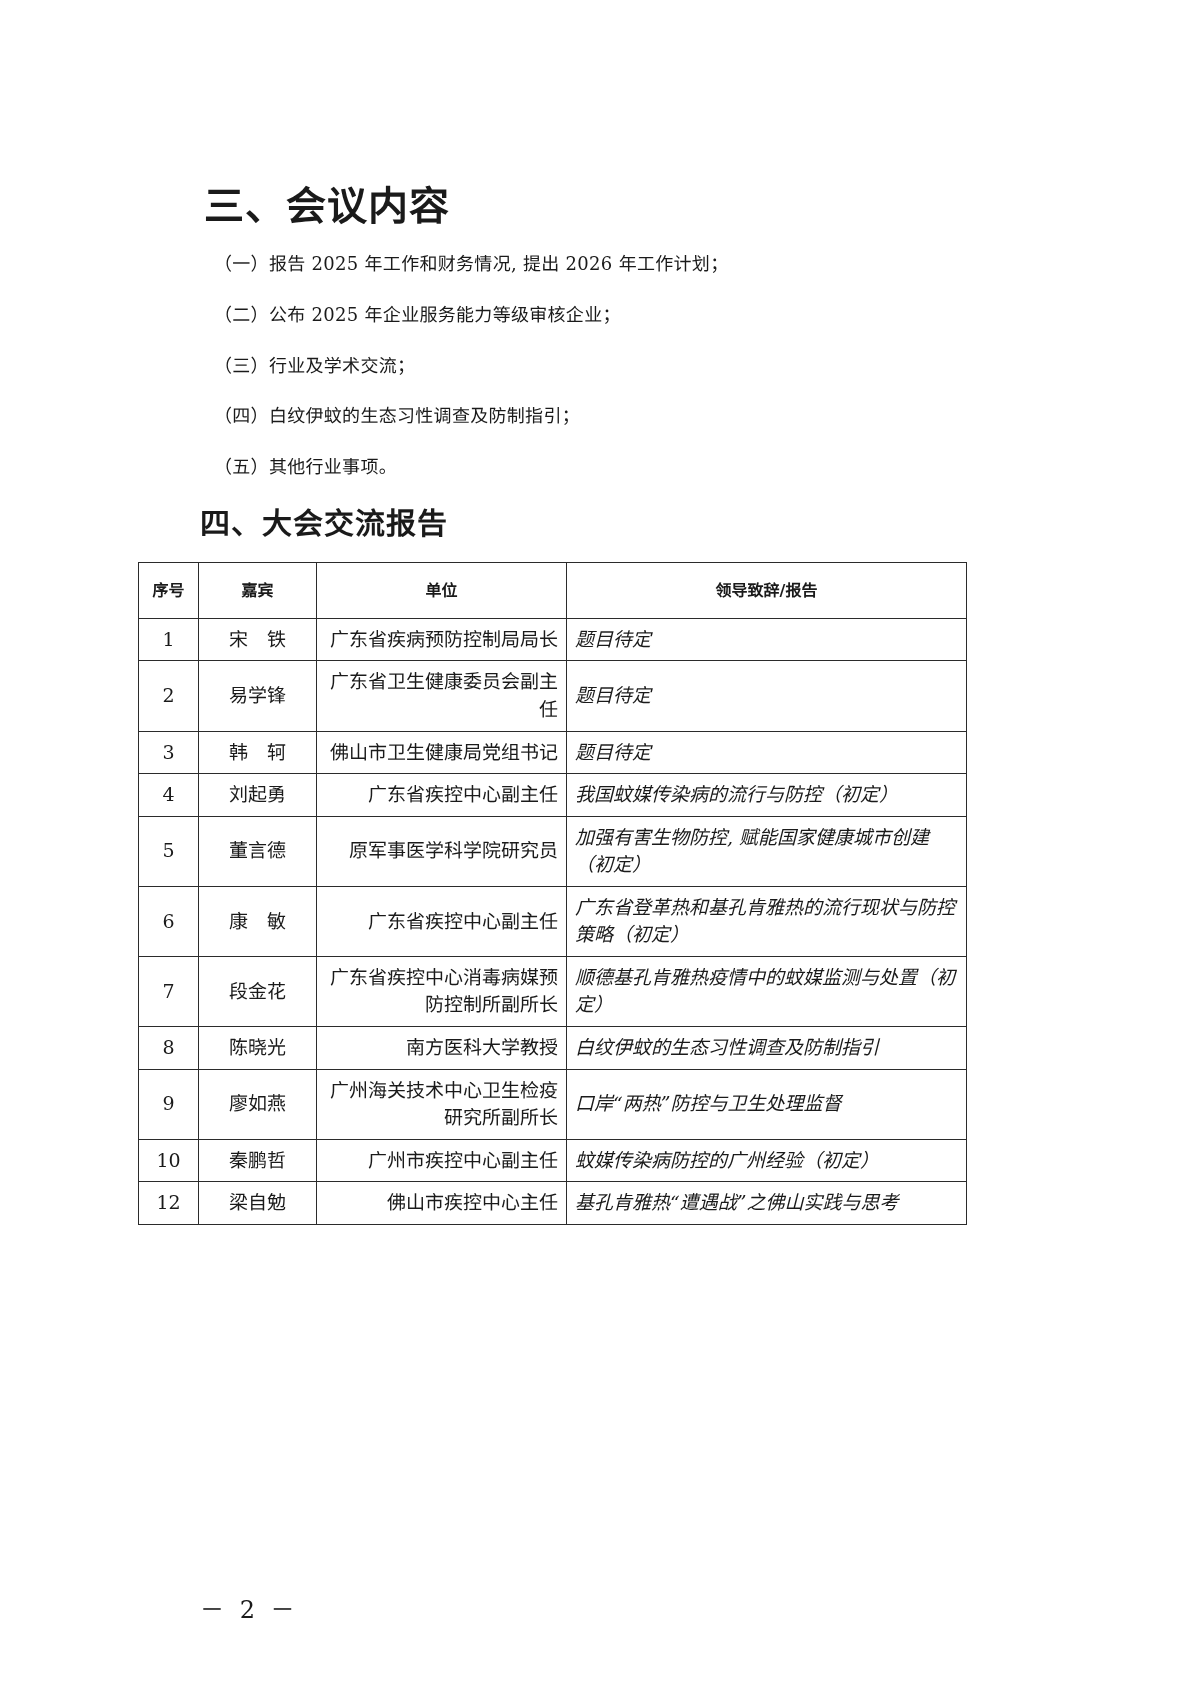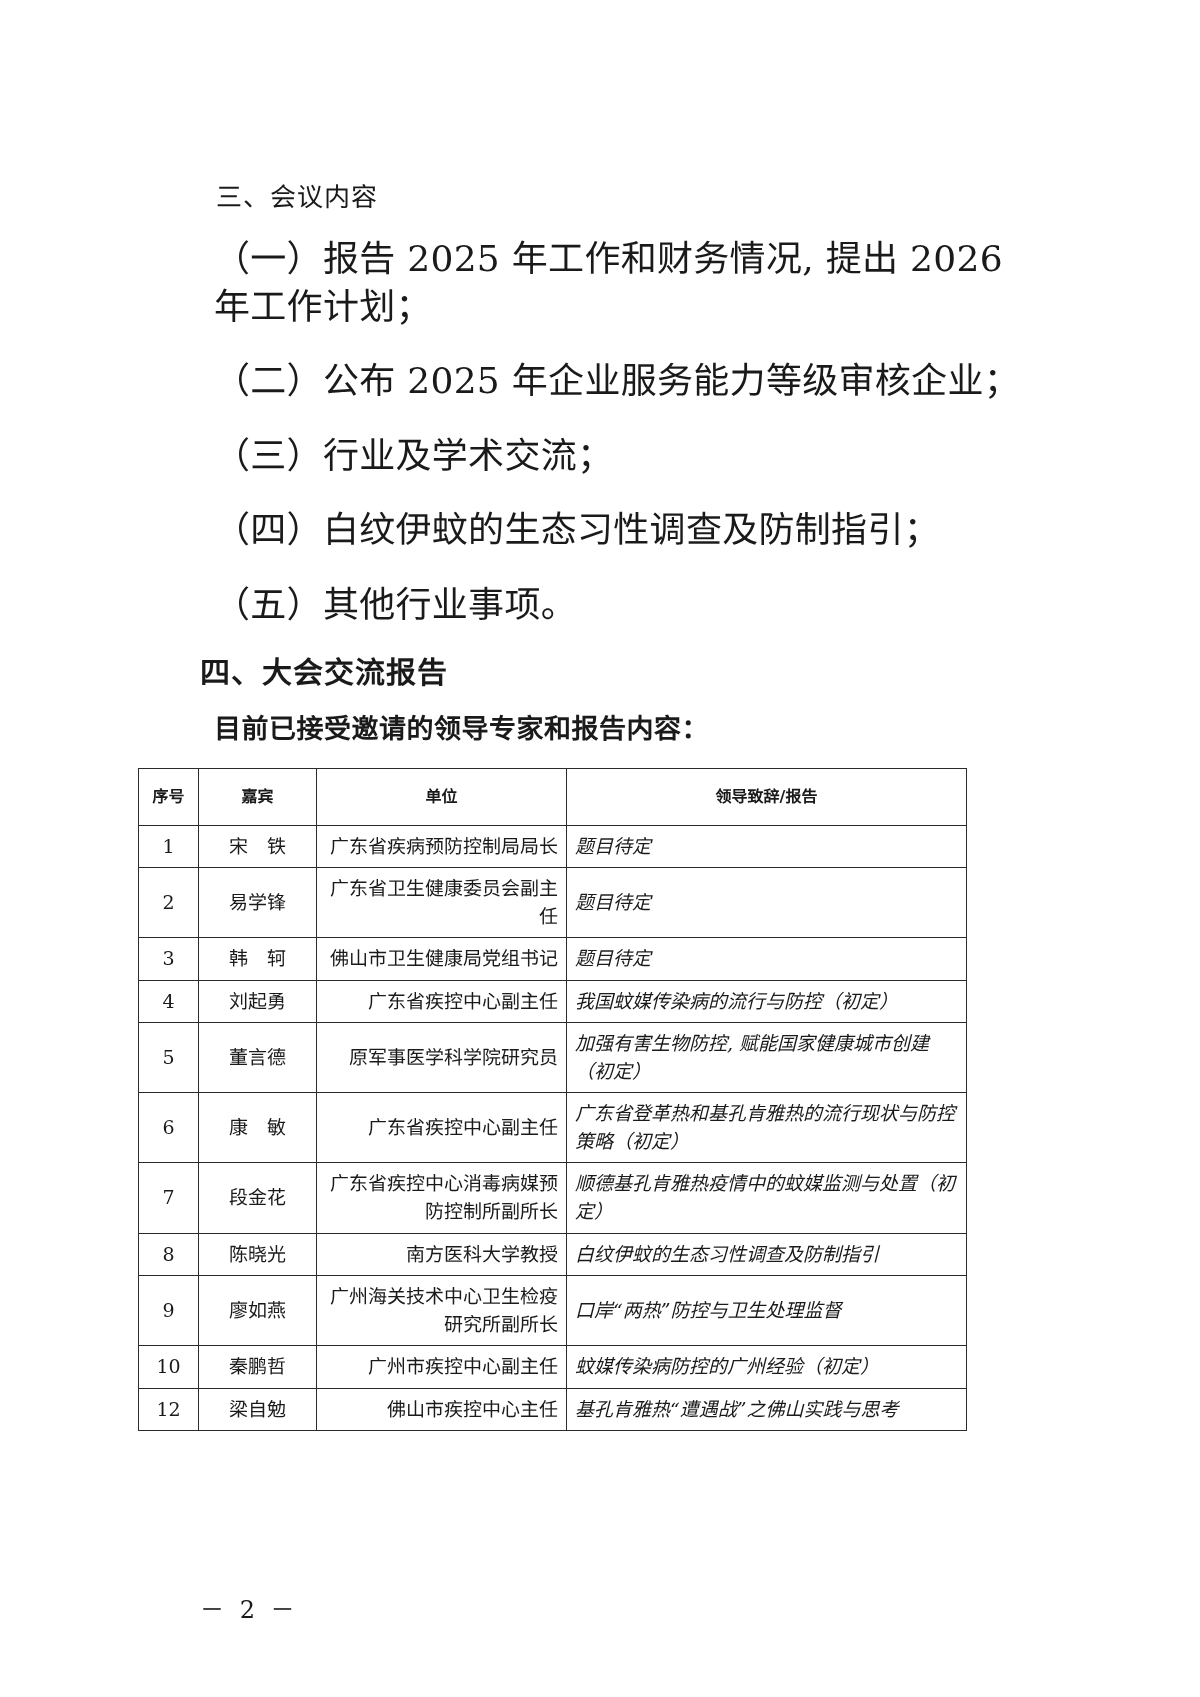--- a/index.html
+++ b/index.html
@@ -19,37 +19,37 @@
   .page {
     position: relative;
     width: 1200px;
     height: 1697px;
     box-sizing: border-box;
     padding: 182px 150px 0 200px;
   }
 
   
   .section-heading {
-    font-size: 26px;
-    font-weight: normal;
+    font-size: 40px;
+    font-weight: bold;
     letter-spacing: 1px;
     line-height: 1.2;
-    margin: 0 0 22px 16px;
+    margin: 0 0 22px 4px;
     font-family: "DejaVu Sans", "Liberation Sans", sans-serif;
   }
   .section-heading-2 {
     font-size: 30px;
     font-weight: bold;
     letter-spacing: 1px;
     line-height: 1.2;
     margin: 16px 0 20px 0;
     font-family: "DejaVu Sans", "Liberation Sans", sans-serif;
   }
   .clause {
-    font-size: 36px;
+    font-size: 18px;
     line-height: 1.32;
     margin: 0 0 27px 0;
     padding-left: 14px;
     letter-spacing: 0.3px;
   }
   .sub-heading {
     font-size: 27px;
     font-weight: bold;
     line-height: 1.3;
     margin: 0 0 22px 0;
@@ -109,21 +109,20 @@
   <h2 class="section-heading">三、会议内容</h2>
 
   <p class="clause">（一）报告 2025 年工作和财务情况, 提出 2026 年工作计划；</p>
   <p class="clause">（二）公布 2025 年企业服务能力等级审核企业；</p>
   <p class="clause">（三）行业及学术交流；</p>
   <p class="clause">（四）白纹伊蚊的生态习性调查及防制指引；</p>
   <p class="clause">（五）其他行业事项。</p>
 
   <h2 class="section-heading-2">四、大会交流报告</h2>
 
-  <p class="sub-heading">目前已接受邀请的领导专家和报告内容：</p>
 
   <table class="guest-table">
     <colgroup>
       <col class="col-seq">
         <col class="col-guest">
         <col class="col-org">
         <col class="col-topic">
     </colgroup>
     <thead>
       <tr>

